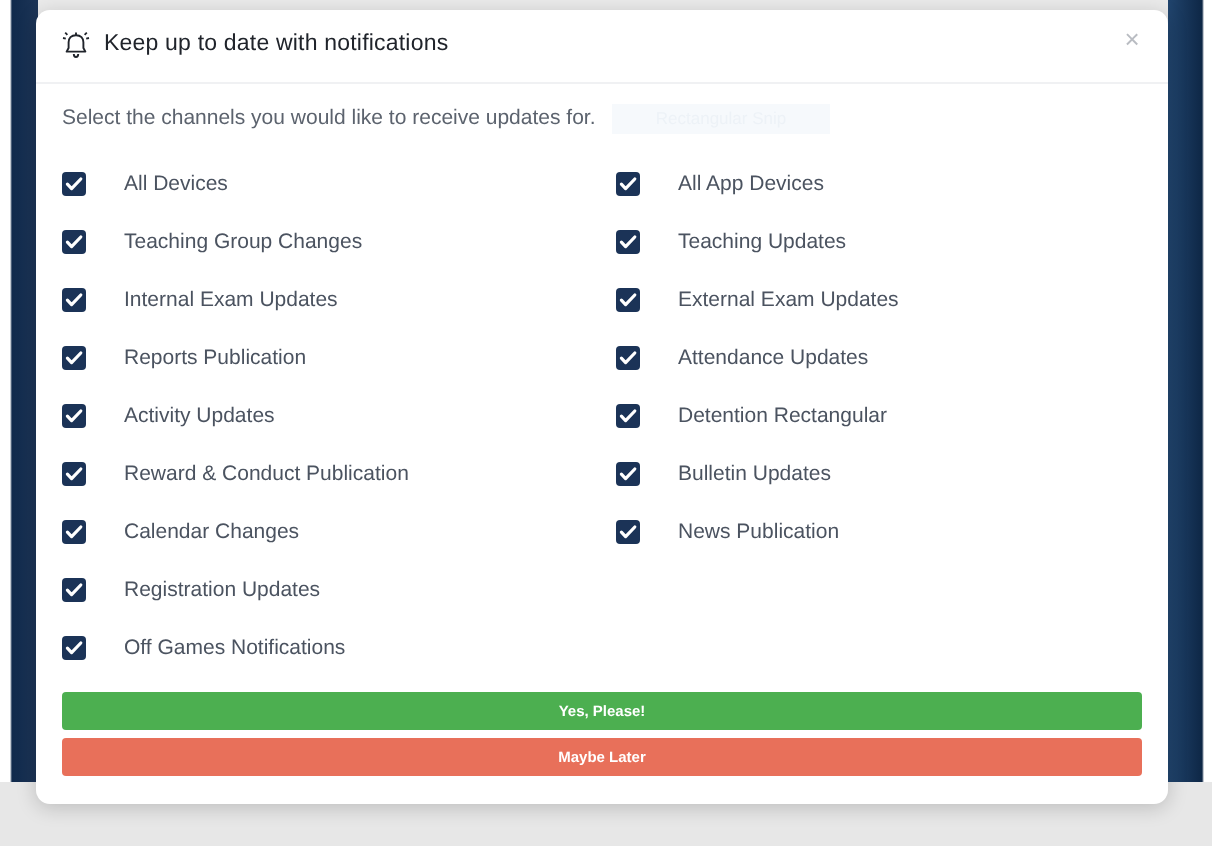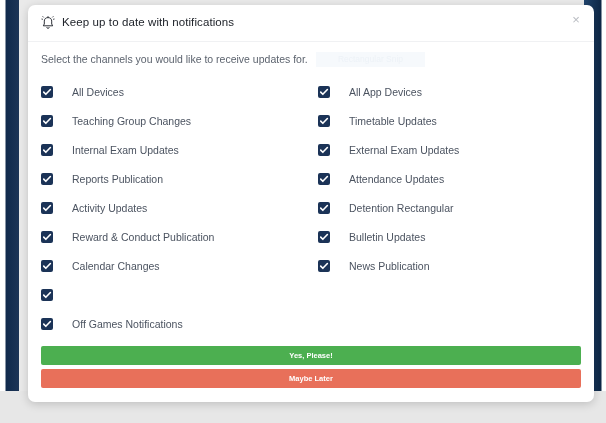--- a/index.html
+++ b/index.html
@@ -36,21 +36,21 @@
   .backdrop-bottom {
     position: absolute;
     left: 0; bottom: 0;
     width: 606px; height: 32px;
     background: #e7e7e7;
   }
 
   
   #modal {
     position: absolute;
-    left: 28px;
+    left: 18px;
     top: 5px;
     width: 566px;
     height: 397px;
     background: #ffffff;
     border-radius: 7px;
     box-shadow: 0 2px 10px rgba(0,0,0,0.18);
     overflow: hidden;
   }
 
   #modal-header {
@@ -266,20 +266,21 @@
             </svg>
           </span>
           <span class="checkbox-label" style="color: rgb(75, 83, 96);">Calendar Changes</span>
         </div>
         <div class="checkbox-row">
           <span class="checkbox-box" style="background: rgb(27, 51, 87);">
             <svg width="10" height="10" viewBox="0 0 10 10">
               <path d="M1.7 5.1 L3.8 7.3 L8.4 2.5" fill="none" stroke="#ffffff" stroke-width="1.6" stroke-linecap="round" stroke-linejoin="round"></path>
             </svg>
           </span>
+          <span class="checkbox-label" style="color: rgb(75, 83, 96);">Registration Updates</span>
         </div>
         <div class="checkbox-row">
           <span class="checkbox-box" style="background: rgb(27, 51, 87);">
             <svg width="10" height="10" viewBox="0 0 10 10">
               <path d="M1.7 5.1 L3.8 7.3 L8.4 2.5" fill="none" stroke="#ffffff" stroke-width="1.6" stroke-linecap="round" stroke-linejoin="round"></path>
             </svg>
           </span>
           <span class="checkbox-label" style="color: rgb(75, 83, 96);">Off Games Notifications</span>
         </div>
       </div>
@@ -291,21 +292,21 @@
             </svg>
           </span>
           <span class="checkbox-label" style="color: rgb(75, 83, 96);">All App Devices</span>
         </div>
         <div class="checkbox-row">
           <span class="checkbox-box" style="background: rgb(27, 51, 87);">
             <svg width="10" height="10" viewBox="0 0 10 10">
               <path d="M1.7 5.1 L3.8 7.3 L8.4 2.5" fill="none" stroke="#ffffff" stroke-width="1.6" stroke-linecap="round" stroke-linejoin="round"></path>
             </svg>
           </span>
-          <span class="checkbox-label" style="color: rgb(75, 83, 96);">Timetable Updates</span>
+          <span class="checkbox-label" style="color: rgb(75, 83, 96);">Teaching Updates</span>
         </div>
         <div class="checkbox-row">
           <span class="checkbox-box" style="background: rgb(27, 51, 87);">
             <svg width="10" height="10" viewBox="0 0 10 10">
               <path d="M1.7 5.1 L3.8 7.3 L8.4 2.5" fill="none" stroke="#ffffff" stroke-width="1.6" stroke-linecap="round" stroke-linejoin="round"></path>
             </svg>
           </span>
           <span class="checkbox-label" style="color: rgb(75, 83, 96);">External Exam Updates</span>
         </div>
         <div class="checkbox-row">

